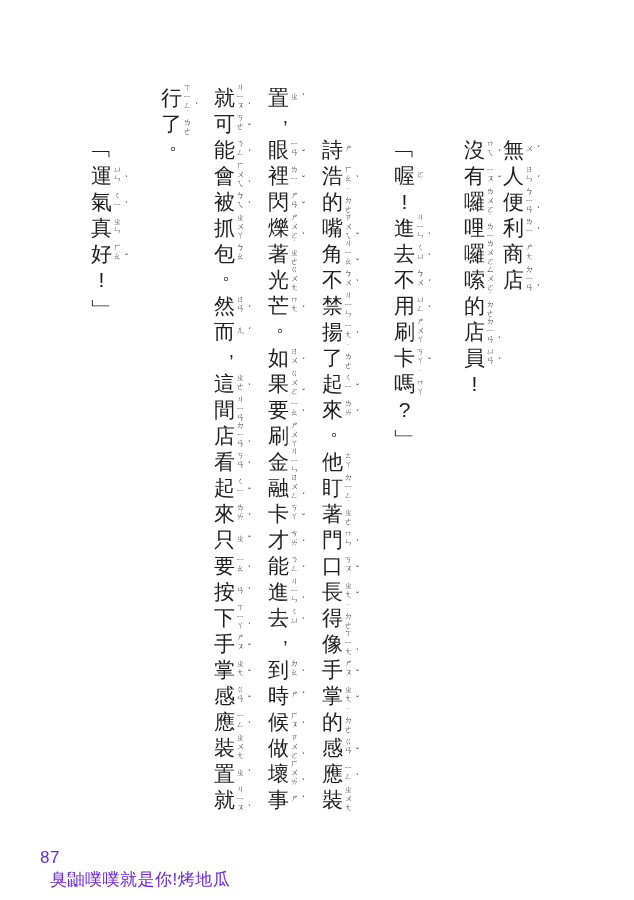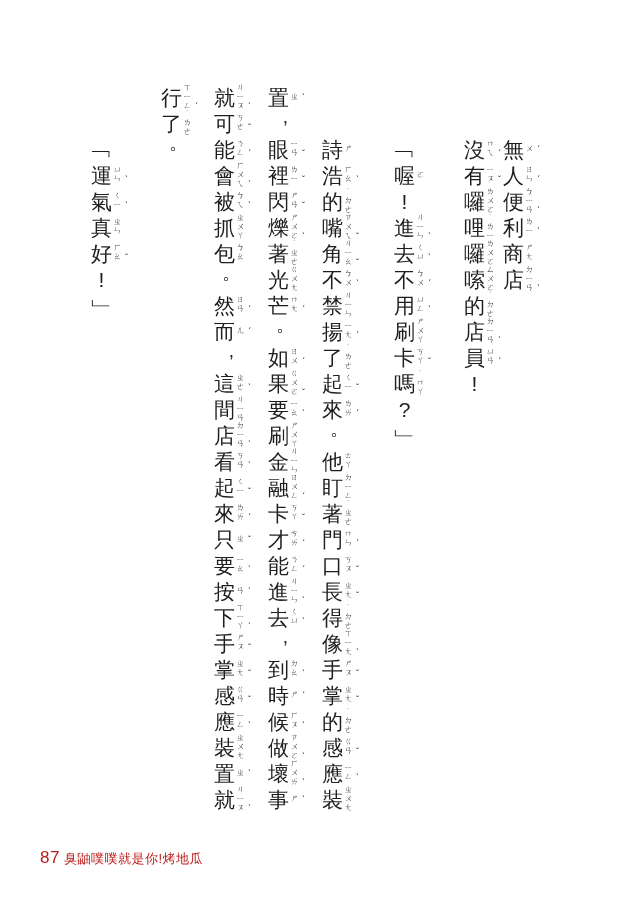--- a/index.html
+++ b/index.html
@@ -65,30 +65,31 @@
     bottom: 0;
     font-size: 9px;
     line-height: 1;
     color: #222222;
   }
   .footer {
     position: absolute;
     left: 40px;
     top: 848px;
     display: flex;
-    align-items: flex-end;
-    color: #b91c1c;
+    align-items: flex-start;
+    color: #6d28d9;
+    flex-direction: column;
   }
   .page-num {
     font-size: 17px;
     letter-spacing: 0.5px;
   }
   .chapter {
-    font-size: 13px;
-    margin-left: 4px;
+    font-size: 17px;
+    margin-left: 10px;
     letter-spacing: 0.5px;
   }
 </style>
 </head>
 <body>
 
 <div class="page">
   <div id="text-columns">
       <div class="col" style="left: 502px; top: 136px;">
         <div class="cell">

